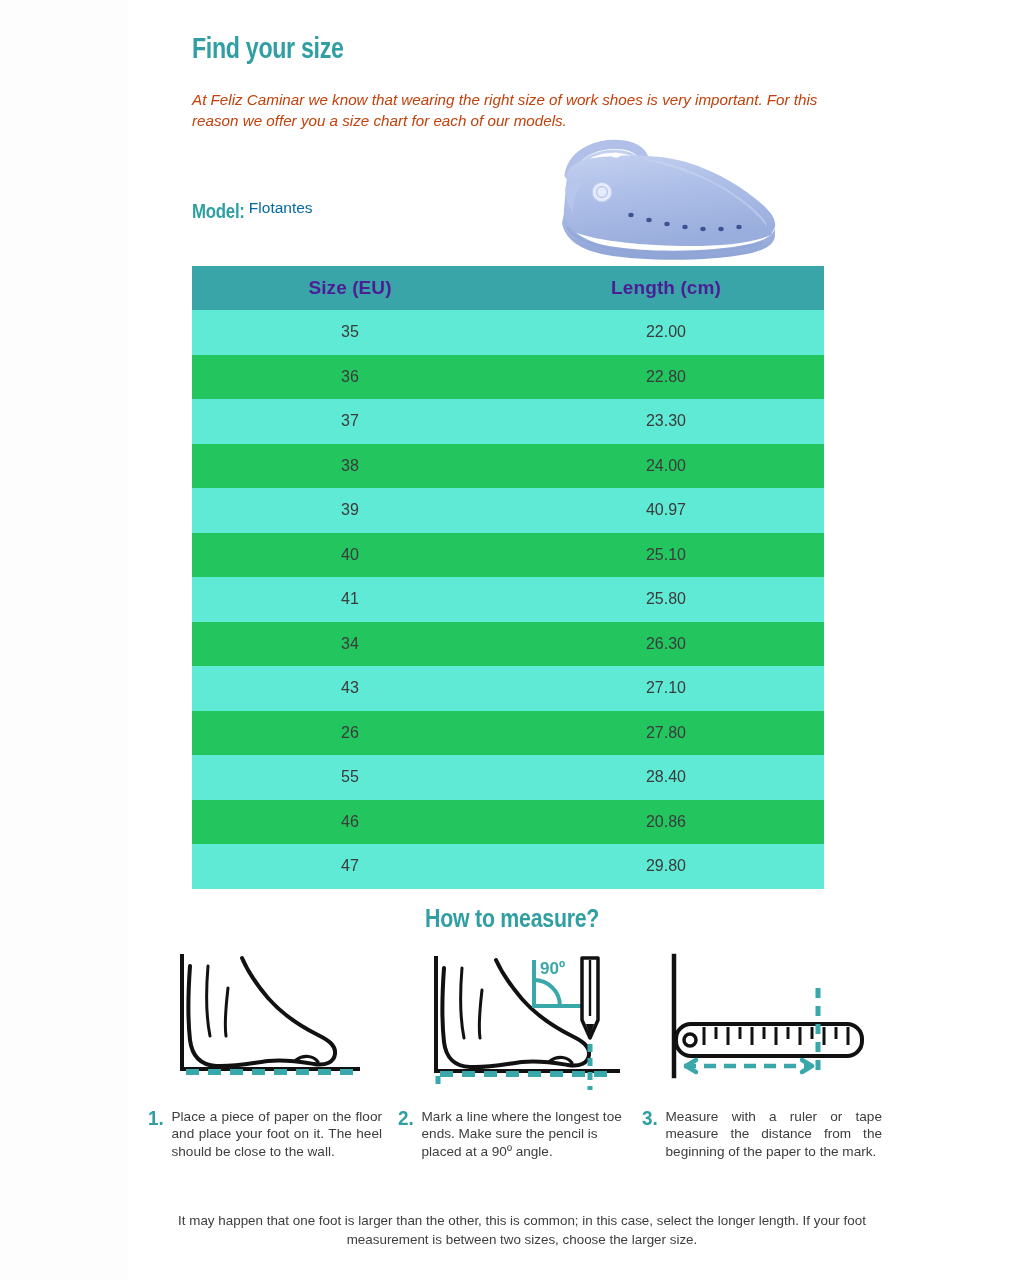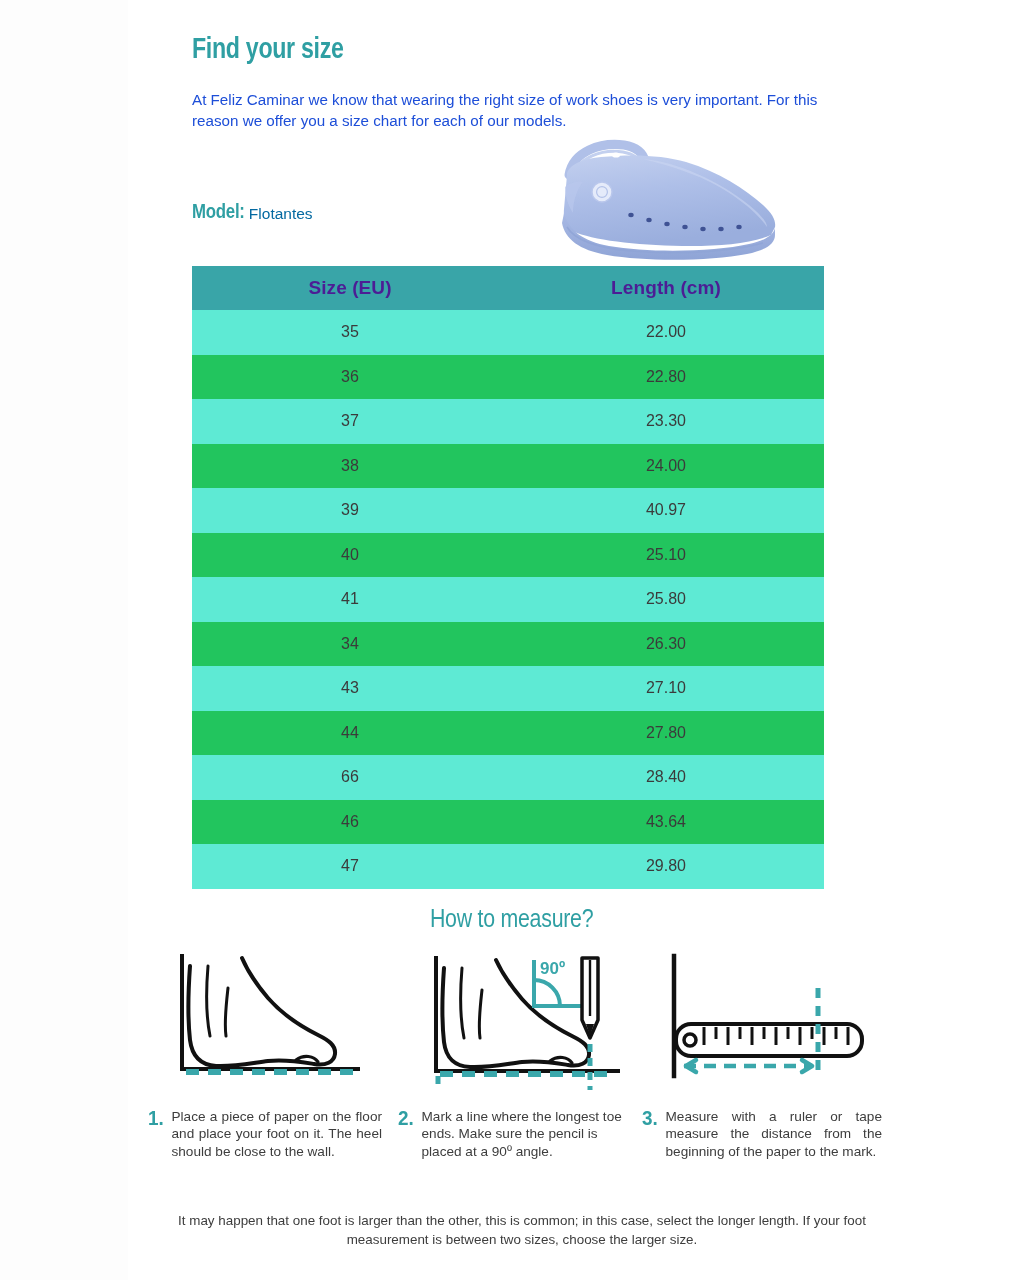--- a/index.html
+++ b/index.html
@@ -48,29 +48,30 @@
     white-space: nowrap;
   }
 
   .intro {
     position: absolute;
     left: 192px;
     top: 89px;
     width: 634px;
     font-size: 15.2px;
     line-height: 21px;
-    color: #1d4ed8;
+    color: #c2410c;
+    font-style: italic;
   }
 
   .model-row {
     position: absolute;
     left: 192px;
     top: 199px;
     display: flex;
-    align-items: flex-end;
+    align-items: flex-start;
     white-space: nowrap;
   }
   .model-label {
     font-size: 21px;
     font-weight: bold;
     color: #2f9fa3;
     letter-spacing: -0.3px;
     transform: scaleX(0.80);
     transform-origin: left bottom;
     display: inline-block;
@@ -121,21 +122,21 @@
   .size-table col.c2 { width: 50%; }
 
   
   .h-measure {
     position: absolute;
     left: 0;
     top: 903px;
     width: 1024px;
     text-align: center;
     font-size: 26px;
-    font-weight: normal;
+    font-weight: bold;
     color: #2f9fa3;
     letter-spacing: -0.3px;
   }
   .h-measure span {
     display: inline-block;
     transform: scaleX(0.82);
   }
 
   
   .diagrams {
@@ -325,30 +326,30 @@
         </tr>
         <tr>
           <td>34</td>
           <td>26.30</td>
         </tr>
         <tr class="alt">
           <td>43</td>
           <td>27.10</td>
         </tr>
         <tr>
-          <td>44</td>
+          <td>26</td>
           <td>27.80</td>
         </tr>
         <tr class="alt">
-          <td>66</td>
+          <td>55</td>
           <td>28.40</td>
         </tr>
         <tr>
           <td>46</td>
-          <td>43.64</td>
+          <td>20.86</td>
         </tr>
         <tr class="alt">
           <td>47</td>
           <td>29.80</td>
         </tr>
       </tbody>
     </table>
 
     <div class="h-measure">
       <span>How to measure?</span>

